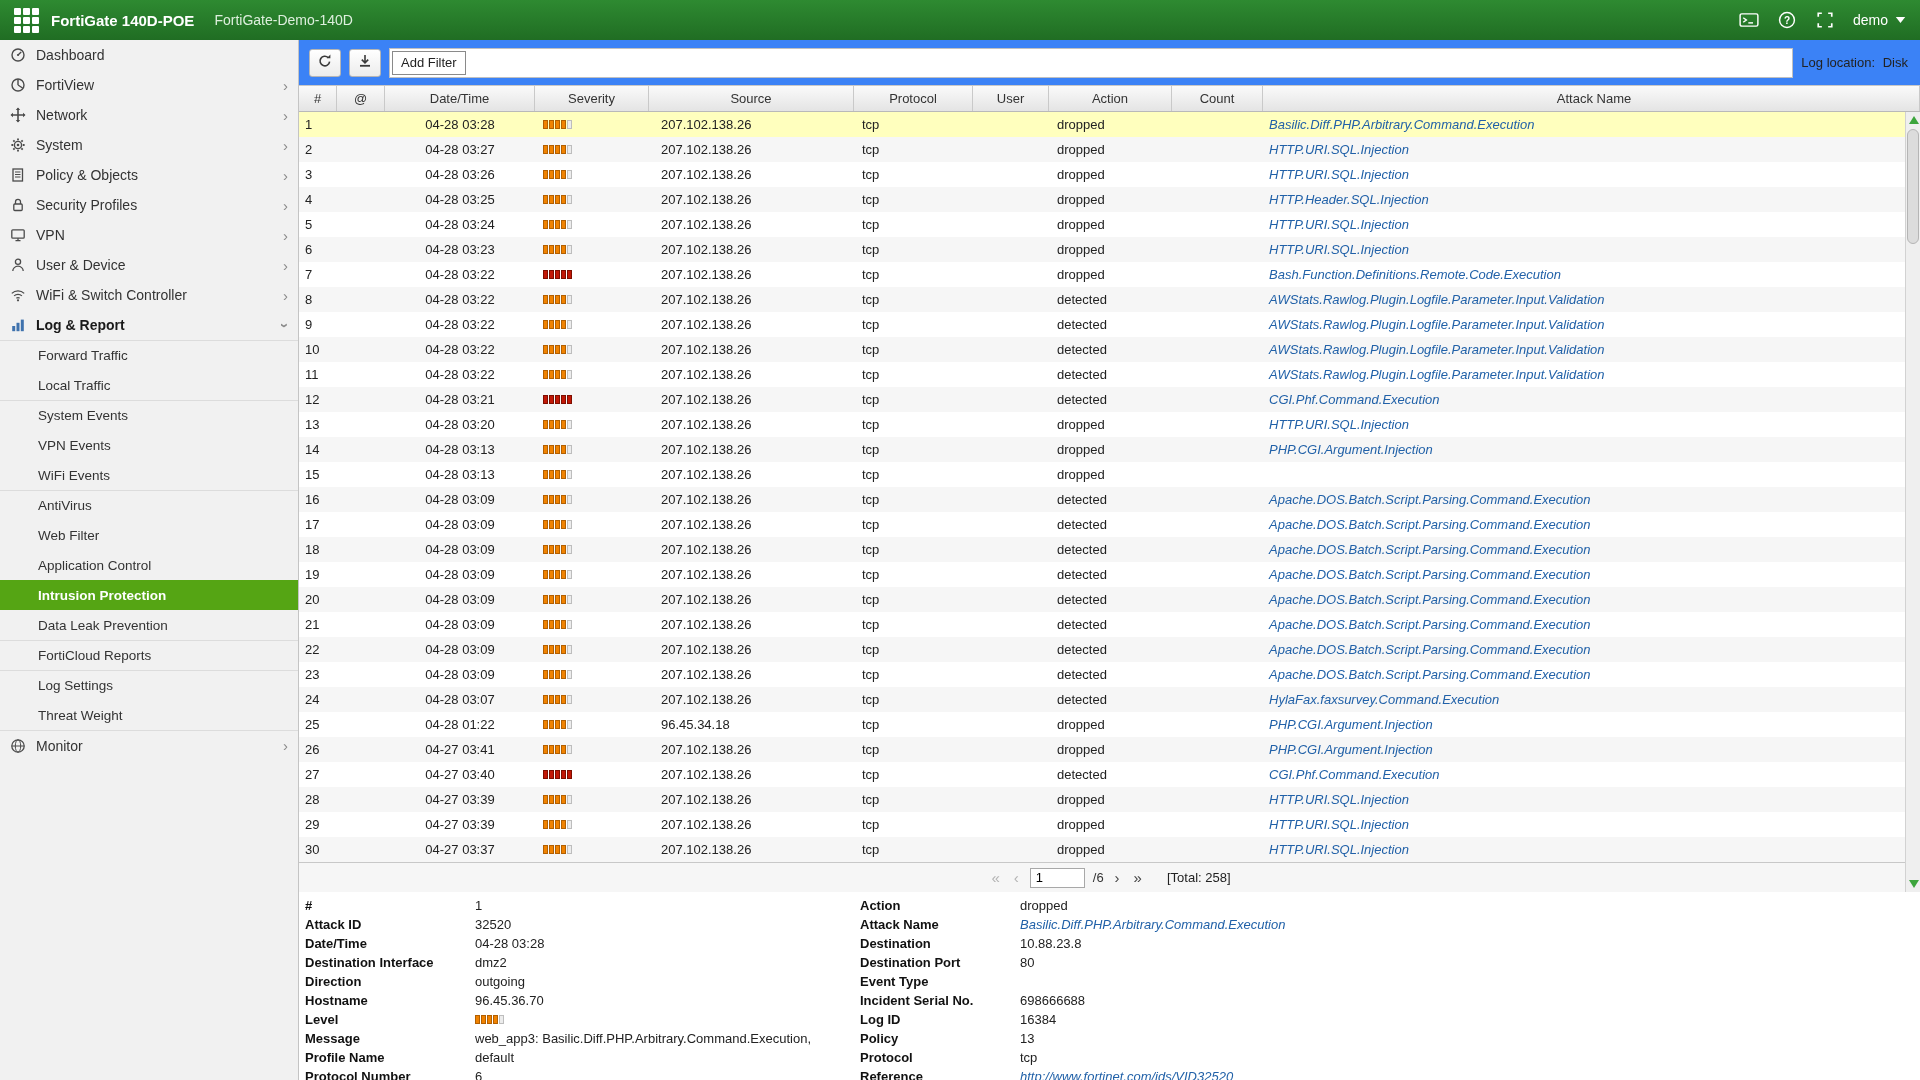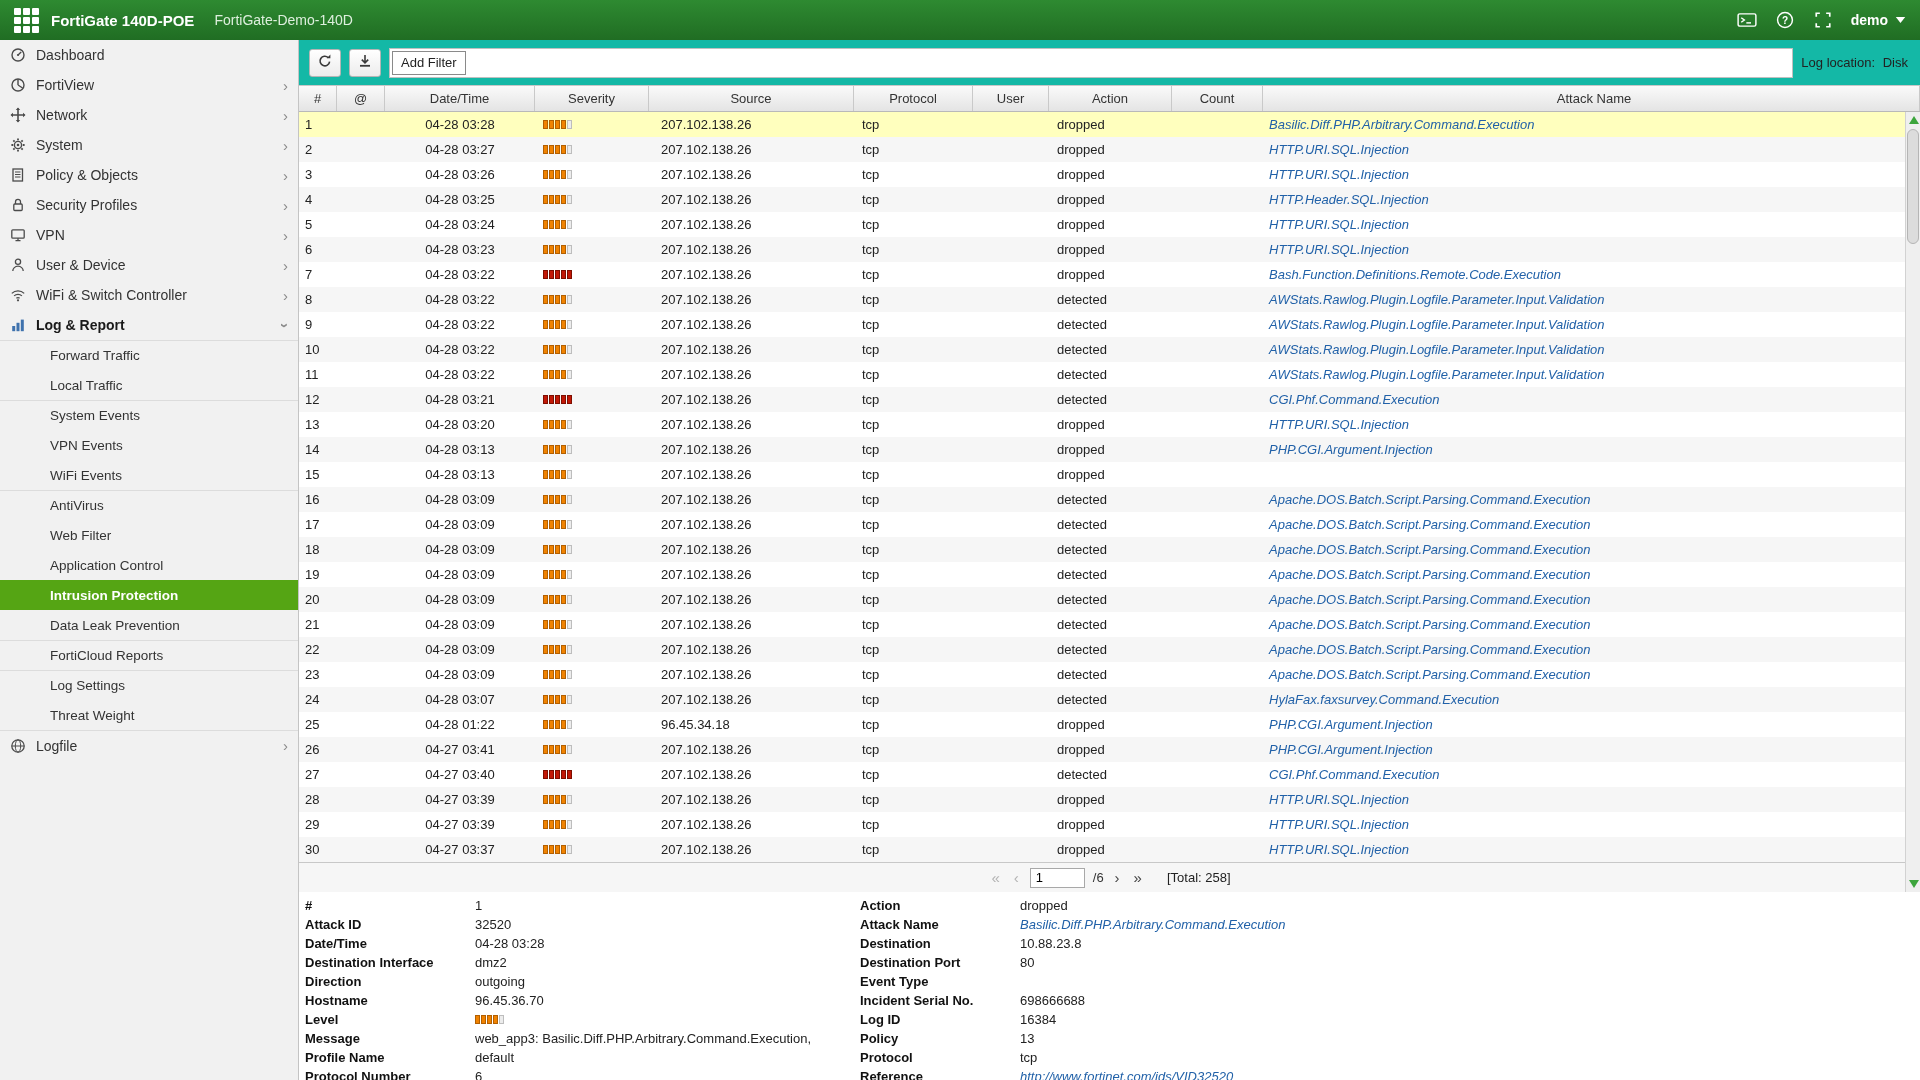--- a/index.html
+++ b/index.html
@@ -8,40 +8,40 @@
 
   
   .topbar { height:40px; background:linear-gradient(#2e8a31,#206d23); display:flex;
     align-items:center; padding:0 14px; color:#fff; }
   .logo { display:grid; grid-template-columns:repeat(3,7px); grid-gap:2px; margin-right:12px; }
   .logo i { width:7px; height:7px; background:#fff; border-radius:1px; display:block; }
   .device-name { font-weight:bold; font-size:15px; margin-right:20px; white-space:nowrap; }
   .system-name { font-size:14px; color:#ddefdd; white-space:nowrap; }
   .topbar-right { margin-left:auto; display:flex; align-items:center; gap:18px; }
   .tb-icon { width:20px; height:20px; display:inline-flex; align-items:center; justify-content:center; cursor:pointer; }
-  .user-menu { display:flex; align-items:center; gap:6px; font-weight:bold; font-size:14px; cursor:pointer; }
+  .user-menu { display:flex; align-items:center; gap:6px; font-weight:normal; font-size:14px; cursor:pointer; }
 
   
   .body { display:flex; height:1040px; }
   .sidebar { width:299px; background:#f1f1f1; border-right:1px solid #c4c4c4; overflow:hidden; }
   .side-item { height:30px; display:flex; align-items:center; padding:0 10px; cursor:pointer;
     color:#333; font-size:14px; white-space:nowrap; }
   .side-item .icon { width:18px; height:16px; margin-right:8px; display:inline-flex; align-items:center; }
   .side-item .chev { margin-left:auto; color:#8a8a8a; font-size:15px; line-height:1; }
   .side-item .chev.down { transform:rotate(90deg); }
   .side-item.expanded { font-weight:bold; color:#1a1a1a; }
-  .side-item.sub { padding-left:50px; font-size:13.5px; }
+  .side-item.sub { padding-left:38px; font-size:13.5px; }
   .side-item.group-start { border-top:1px solid #dcdcdc; }
   .side-item.selected { background:var(--select-green); color:#fff; font-weight:bold; }
 
   .main { flex:1; display:flex; flex-direction:column; background:#fff; min-width:0; }
 
   
   .toolbar { height:46px; display:flex; align-items:center; gap:8px; padding:12px 10px;
-    border-bottom:1px solid #c8c8c8; background:#14b8a6; }
+    border-bottom:1px solid #c8c8c8; background:#3b82f6; }
   .tool-btn { width:32px; height:28px; border:1px solid #b5b5b5; border-radius:3px;
     background:linear-gradient(#ffffff,#ececec); display:flex; align-items:center;
     justify-content:center; cursor:pointer; }
   .filter-bar { flex:1; height:30px; border:1px solid #c0c0c0; background:#fff;
     display:flex; align-items:center; padding:2px; min-width:0; }
   .add-filter { border:1px solid #8a8a8a; height:24px; display:flex; align-items:center;
     padding:0 8px; background:#fff; color:#222; cursor:text; white-space:nowrap; }
   .log-location { white-space:nowrap; font-size:13px; color:#222; padding-right:2px; }
   .log-location .loc-val { margin-left:4px; cursor:pointer; }
 
@@ -302,21 +302,21 @@
         <span>Threat Weight</span>
       </div>
       <div class="side-item group-start">
         <span class="icon">
           <svg width="16" height="16" viewBox="0 0 16 16">
             <circle cx="8" cy="8" r="6.2" fill="none" stroke="#4b4b4b" stroke-width="1.3"></circle>
             <ellipse cx="8" cy="8" rx="2.7" ry="6.2" fill="none" stroke="#4b4b4b" stroke-width="1"></ellipse>
             <path d="M1.8 8 H14.2" stroke="#4b4b4b" stroke-width="1"></path>
           </svg>
         </span>
-        <span>Logfile</span>
+        <span>Monitor</span>
         <span class="chev">›</span>
       </div>
     </nav>
 
   <main class="main">
     <div class="toolbar">
       <button class="tool-btn">
         <span><svg width="16" height="16" viewBox="0 0 16 16">
               <path d="M12.6 8.6 a4.8 4.8 0 1 1 -1.4 -4" fill="none" stroke="#3a3a3a" stroke-width="1.6"></path>
               <path d="M13.4 1.6 V5.2 H9.8 Z" fill="#3a3a3a"></path>

